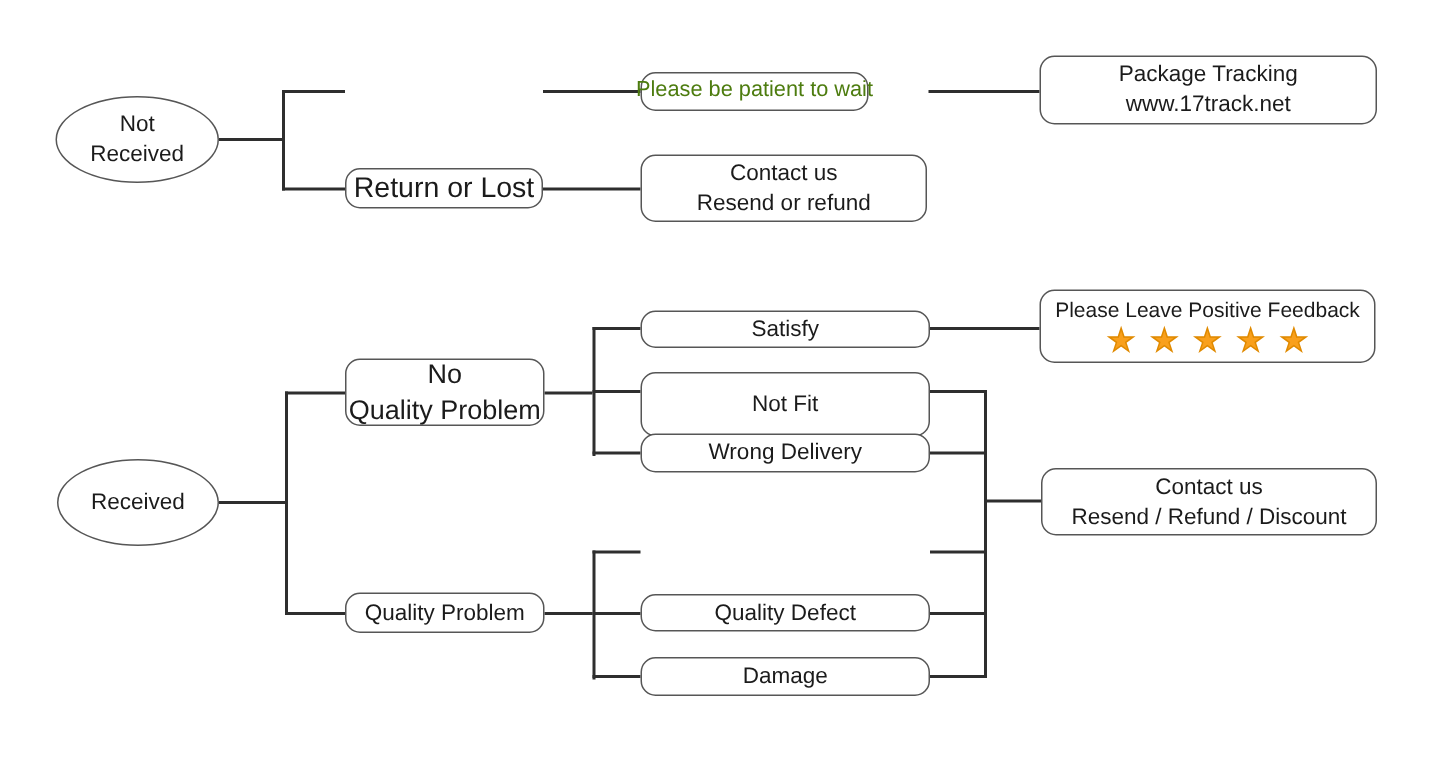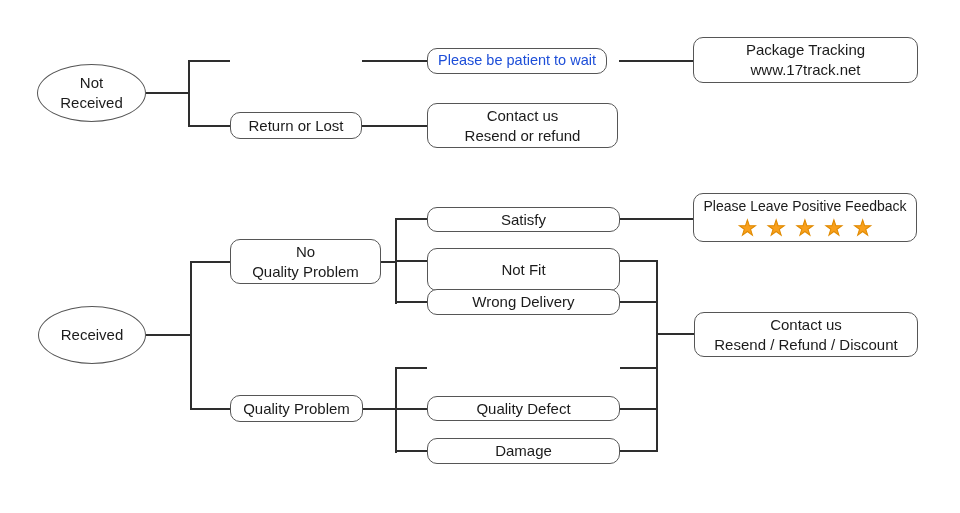--- a/index.html
+++ b/index.html
@@ -80,38 +80,38 @@
     <div class="connector" style="left: 620px; top: 260px; width: 37px; height: 2px; background: rgb(46, 46, 46);"></div>
     <div class="connector" style="left: 620px; top: 301px; width: 37px; height: 2px; background: rgb(46, 46, 46);"></div>
     <div class="connector" style="left: 620px; top: 367px; width: 37px; height: 2px; background: rgb(46, 46, 46);"></div>
     <div class="connector" style="left: 620px; top: 408px; width: 37px; height: 2px; background: rgb(46, 46, 46);"></div>
     <div class="connector" style="left: 620px; top: 450px; width: 37px; height: 2px; background: rgb(46, 46, 46);"></div>
     <div class="connector" style="left: 656px; top: 333px; width: 38px; height: 2px; background: rgb(46, 46, 46);"></div>
     <div class="node ellipse" style="left: 37px; top: 64px; width: 109px; height: 58px; font-size: 15px; border-color: rgb(86, 86, 86); color: rgb(27, 27, 27);">
       <span class="txt">Not</span>
       <span class="txt">Received</span>
     </div>
-    <div class="node box" style="left: 230px; top: 112px; width: 132px; height: 27px; font-size: 15px; border-color: rgb(86, 86, 86); color: rgb(27, 27, 27);">
+    <div class="node box" style="left: 230px; top: 112px; width: 132px; height: 27px; font-size: 19px; border-color: rgb(86, 86, 86); color: rgb(27, 27, 27);">
       <span class="txt">Return or Lost</span>
     </div>
-    <div class="node box" style="left: 427px; top: 48px; width: 180px; height: 26px; font-size: 14.5px; border-color: rgb(86, 86, 86); color: #1d4ed8;">
+    <div class="node box" style="left: 427px; top: 48px; width: 152px; height: 26px; font-size: 14.5px; border-color: rgb(86, 86, 86); color: #4d7c0f;">
       <span class="txt">Please be patient to wait</span>
     </div>
     <div class="node box" style="left: 693px; top: 37px; width: 225px; height: 46px; font-size: 15px; border-color: rgb(86, 86, 86); color: rgb(27, 27, 27);">
       <span class="txt">Package Tracking</span>
       <span class="txt">www.17track.net</span>
     </div>
     <div class="node box" style="left: 427px; top: 103px; width: 191px; height: 45px; font-size: 15px; border-color: rgb(86, 86, 86); color: rgb(27, 27, 27);">
       <span class="txt">Contact us</span>
       <span class="txt">Resend or refund</span>
     </div>
     <div class="node ellipse" style="left: 38px; top: 306px; width: 108px; height: 58px; font-size: 15px; border-color: rgb(86, 86, 86); color: rgb(27, 27, 27);">
       <span class="txt">Received</span>
     </div>
-    <div class="node box" style="left: 230px; top: 239px; width: 151px; height: 45px; font-size: 15px; border-color: rgb(86, 86, 86); color: rgb(27, 27, 27);">
+    <div class="node box" style="left: 230px; top: 239px; width: 133px; height: 45px; font-size: 18px; border-color: rgb(86, 86, 86); color: rgb(27, 27, 27);">
       <span class="txt">No</span>
       <span class="txt">Quality Problem</span>
     </div>
     <div class="node box" style="left: 230px; top: 395px; width: 133px; height: 27px; font-size: 15px; border-color: rgb(86, 86, 86); color: rgb(27, 27, 27);">
       <span class="txt">Quality Problem</span>
     </div>
     <div class="node box" style="left: 427px; top: 207px; width: 193px; height: 25px; font-size: 15px; border-color: rgb(86, 86, 86); color: rgb(27, 27, 27);">
       <span class="txt">Satisfy</span>
     </div>
     <div class="node box" style="left: 427px; top: 248px; width: 193px; height: 43px; font-size: 15px; border-color: rgb(86, 86, 86); color: rgb(27, 27, 27);">

